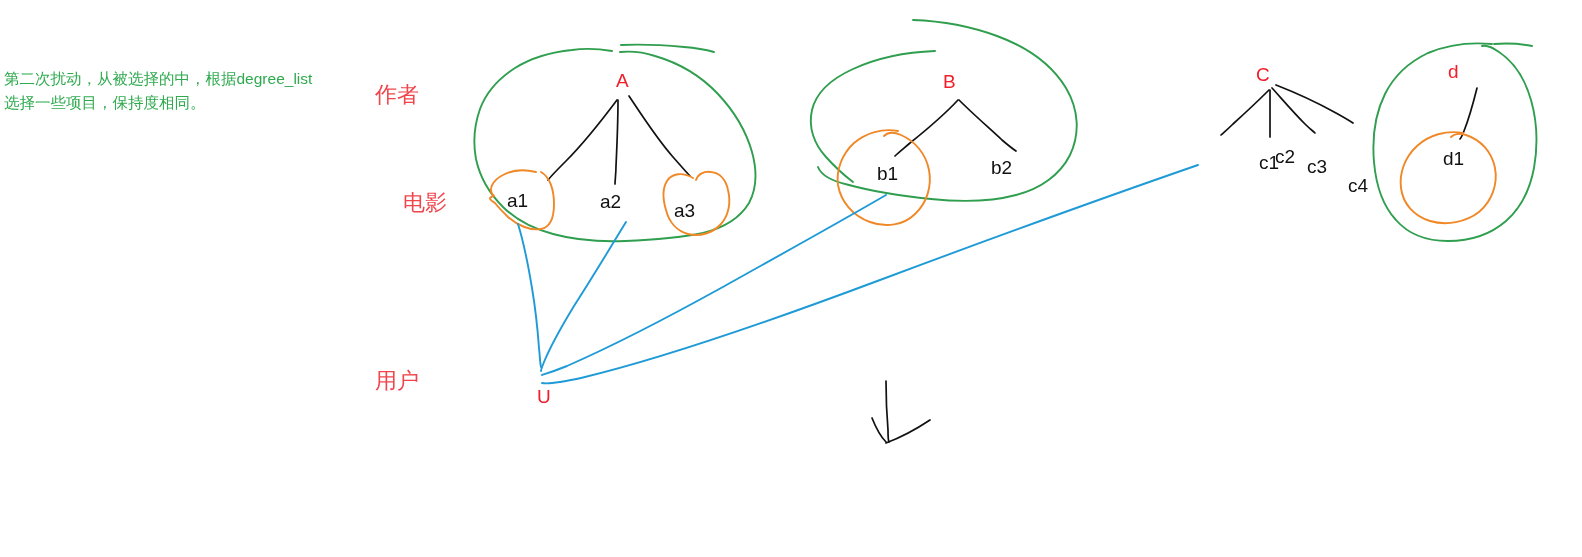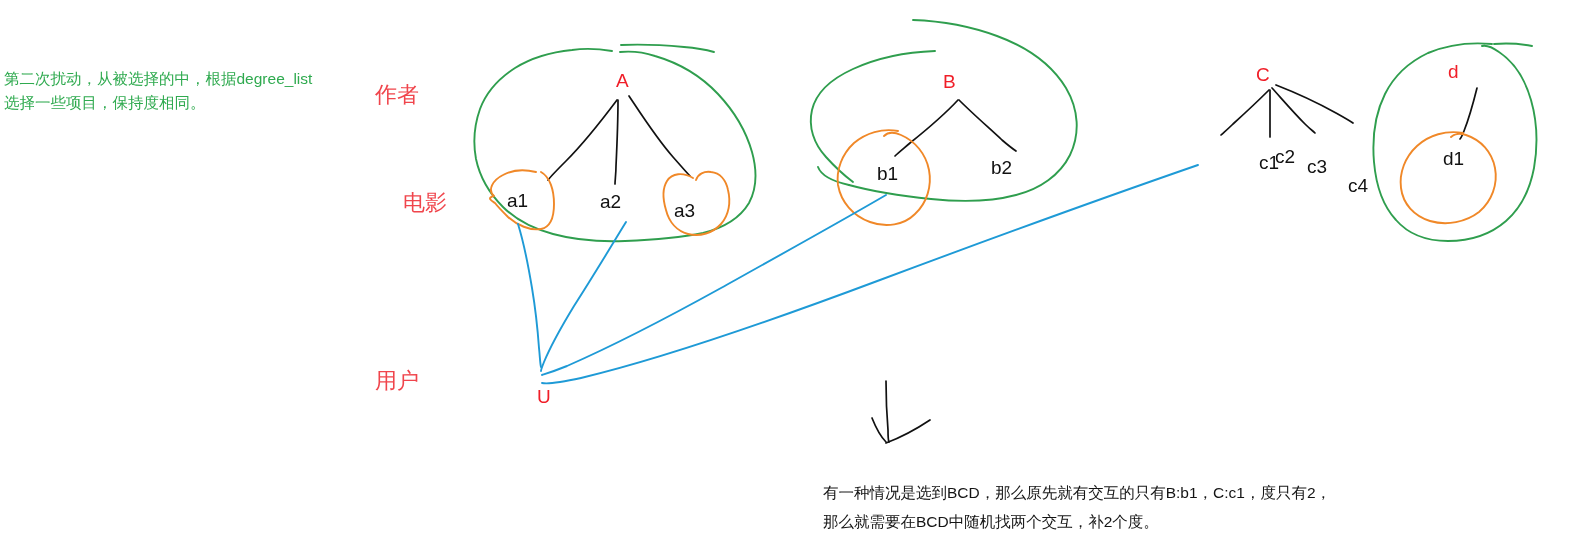--- a/index.html
+++ b/index.html
@@ -204,16 +204,14 @@
   <div class="txt item-label i-a2">a2</div>
   <div class="txt item-label i-a3">a3</div>
   <div class="txt item-label i-b1">b1</div>
   <div class="txt item-label i-b2">b2</div>
   <div class="txt item-label i-c1">c1</div>
   <div class="txt item-label i-c2">c2</div>
   <div class="txt item-label i-c3">c3</div>
   <div class="txt item-label i-c4">c4</div>
   <div class="txt item-label i-d1">d1</div>
 
-  <div class="txt caption">有一种情况是选到BCD，那么原先就有交互的只有B:b1，C:c1，度只有2，
-那么就需要在BCD中随机找两个交互，补2个度。</div>
 
 </div>
 
 </body></html>

